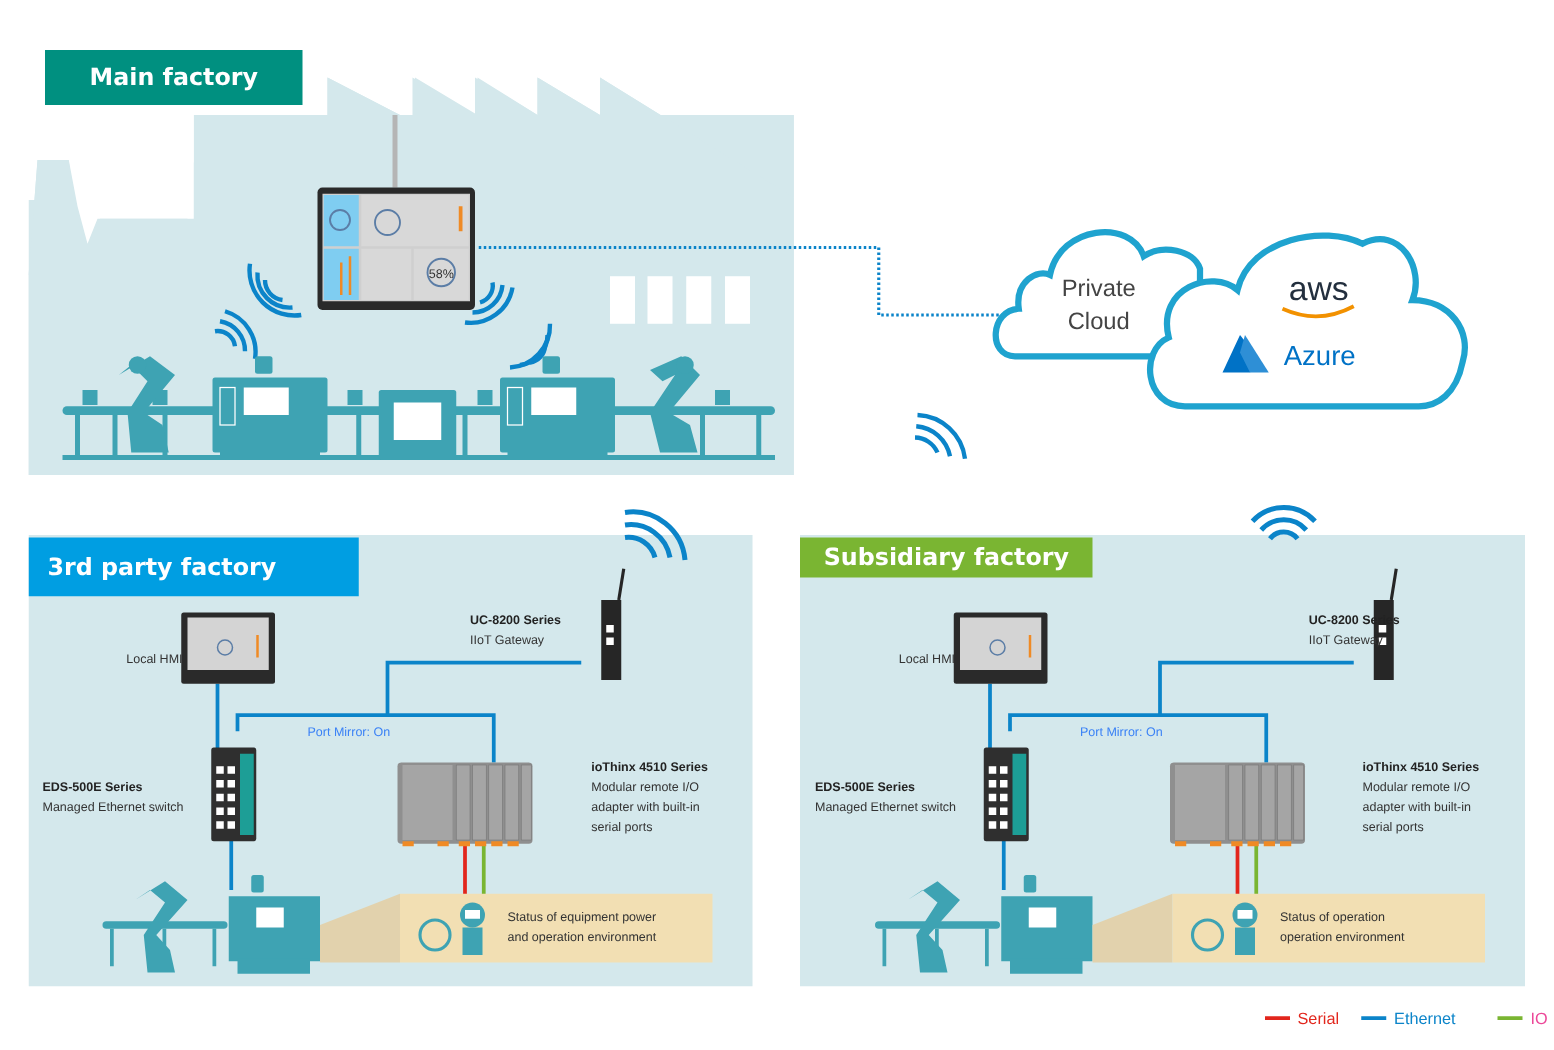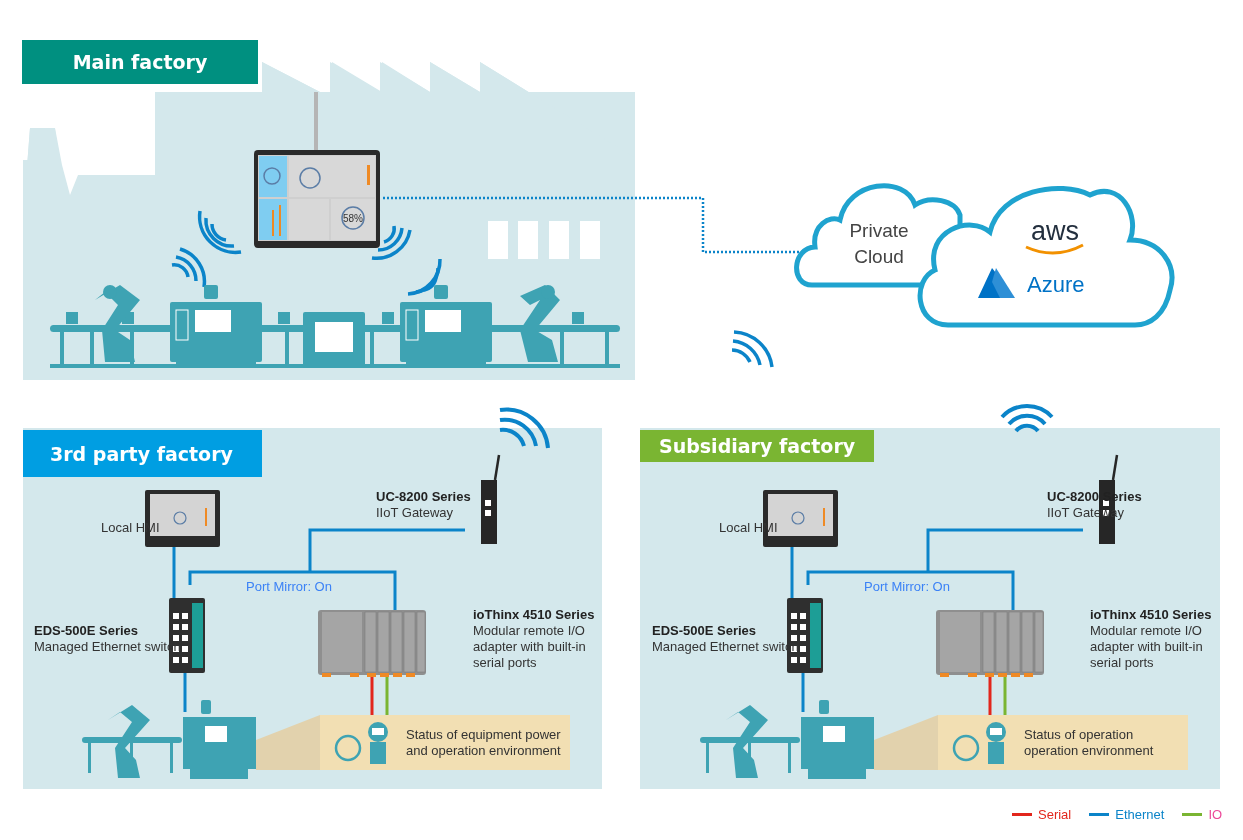--- a/index.html
+++ b/index.html
@@ -1,19 +1,19 @@
 <!DOCTYPE html>
 <html><head>
 <meta charset="utf-8">
 <style>
   html,body{margin:0;padding:0;background:#fff;}
   body{width:1243px;height:840px;position:relative;overflow:hidden;font-family:"Liberation Sans",sans-serif;}
   .abs{position:absolute;}
   .tag{position:absolute;color:#fff;font-family:"DejaVu Sans",sans-serif;font-weight:bold;font-size:19px;display:flex;align-items:center;}
-  .lbl{position:absolute;font-family:"Liberation Sans",sans-serif;font-size:13px;color:#333;line-height:16px;}
+  .lbl{position:absolute;font-family:"Liberation Sans",sans-serif;font-size:10px;color:#333;line-height:16px;}
   .lbl b{font-weight:bold;color:#222;}
   .red{color:#3b82f6;}
   svg text{font-family:"Liberation Sans",sans-serif;}
   .legend{position:absolute;font-size:13px;display:flex;align-items:center;gap:6px;}
   .legend .sw{display:inline-block;width:20px;height:3px;}
 </style>
 </head>
 <body>
 
 <svg class="abs" style="left:0;top:0" width="1243" height="840">
@@ -225,24 +225,24 @@
     <path d="M500,420 A32,32 0 0,1 536,446"></path>
     <path d="M500,410 A42,42 0 0,1 548,448"></path>
   </g>
   <g fill="none" stroke="#0b84c9" stroke-width="4">
     <path d="M1016,431 A14,14 0 0,1 1038,431"></path>
     <path d="M1009,424 A24,24 0 0,1 1045,424"></path>
     <path d="M1002,417 A34,34 0 0,1 1052,417"></path>
   </g>
 </svg>
 
-<div class="tag" style="left:22px;top:40px;width:236px;height:44px;background:#009080;justify-content:center;">
+<div class="tag" style="left:36px;top:40px;width:206px;height:44px;background:#009080;justify-content:center;">
   <span>Main factory</span>
 </div>
-<div class="tag" style="left:23px;top:430px;width:239px;height:47px;background:#009ee2;padding-left:27px;box-sizing:border-box;">
+<div class="tag" style="left:23px;top:430px;width:264px;height:47px;background:#009ee2;padding-left:15px;box-sizing:border-box;">
   <span>3rd party factory</span>
 </div>
 <div class="tag" style="left:640px;top:430px;width:234px;height:32px;background:#7ab532;padding-left:19px;box-sizing:border-box;">
   <span>Subsidiary factory</span>
 </div>
 
 <div class="lbl" style="left:101px;top:520px;">Local HMI</div>
 <div class="lbl" style="left:376px;top:489px;">
   <b>UC-8200 Series</b><br>
   <span>IIoT Gateway</span>
@@ -281,16 +281,16 @@
 </div>
 <div class="lbl" style="left:1024px;top:727px;">
   <span>Status of operation</span><br>
   <span>operation environment</span>
 </div>
 
 <div class="legend" style="left:1012px;top:807px;">
   <span class="sw" style="background:#e2261c"></span>
   <span style="color:#e2261c;margin-right:12px">Serial</span>
   <span class="sw" style="background:#0b84c9"></span>
-  <span style="color:#0b84c9;margin-right:12px">Ethernet</span>
+  <span style="color:#0b84c9;margin-right:28px">Ethernet</span>
   <span class="sw" style="background:#7ab532"></span>
   <span style="color:#ec4899">IO</span>
 </div>
 
 </body></html>

